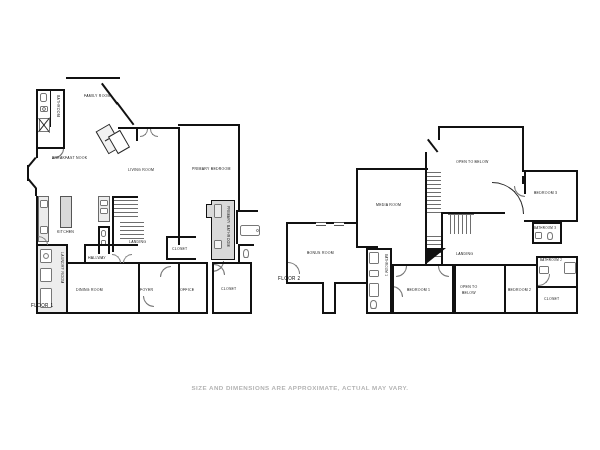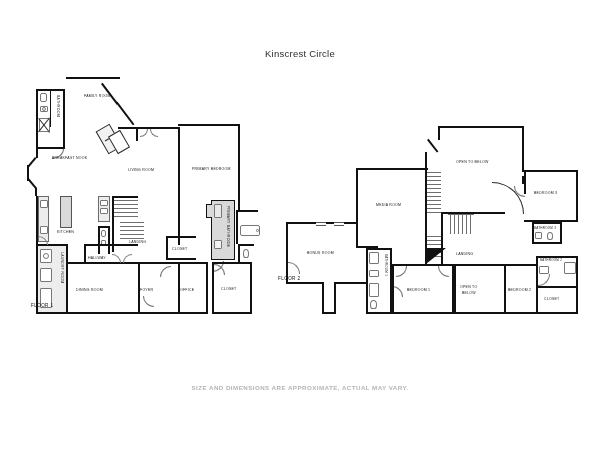--- a/index.html
+++ b/index.html
@@ -51,21 +51,20 @@
     position:absolute;font-size:4.6px;color:#111;letter-spacing:.4px;white-space:nowrap;
   }
   .stair{position:absolute;}
   .stair div{position:absolute;background:#6e6e6e;}
 </style>
 </head>
 <body>
 
 <div id="plan-root">
 
-  <div class="title">Kinscrest Circle</div>
 
   <div class="floor" style="left:0;top:0;width:280px;height:340px;">
 
     <div class="wall" style="left:66px;top:77px;width:52px;height:2.2px;"></div>
     <div class="wall" style="left:118px;top:77px;width:2.2px;height:52px;"></div>
     <div class="outline" style="left:36px;top:79px;width:84px;height:76px;border:none;"></div>
 
     <div class="wall" style="left:101px;top:84px;width:2px;height:26px;transform:rotate(-37deg);transform-origin:0 0;"></div>
     <div class="wall" style="left:116px;top:103px;width:2px;height:28px;transform:rotate(-37deg);transform-origin:0 0;"></div>
     <div class="wall" style="left:138px;top:127px;width:22px;height:2px;"></div>

